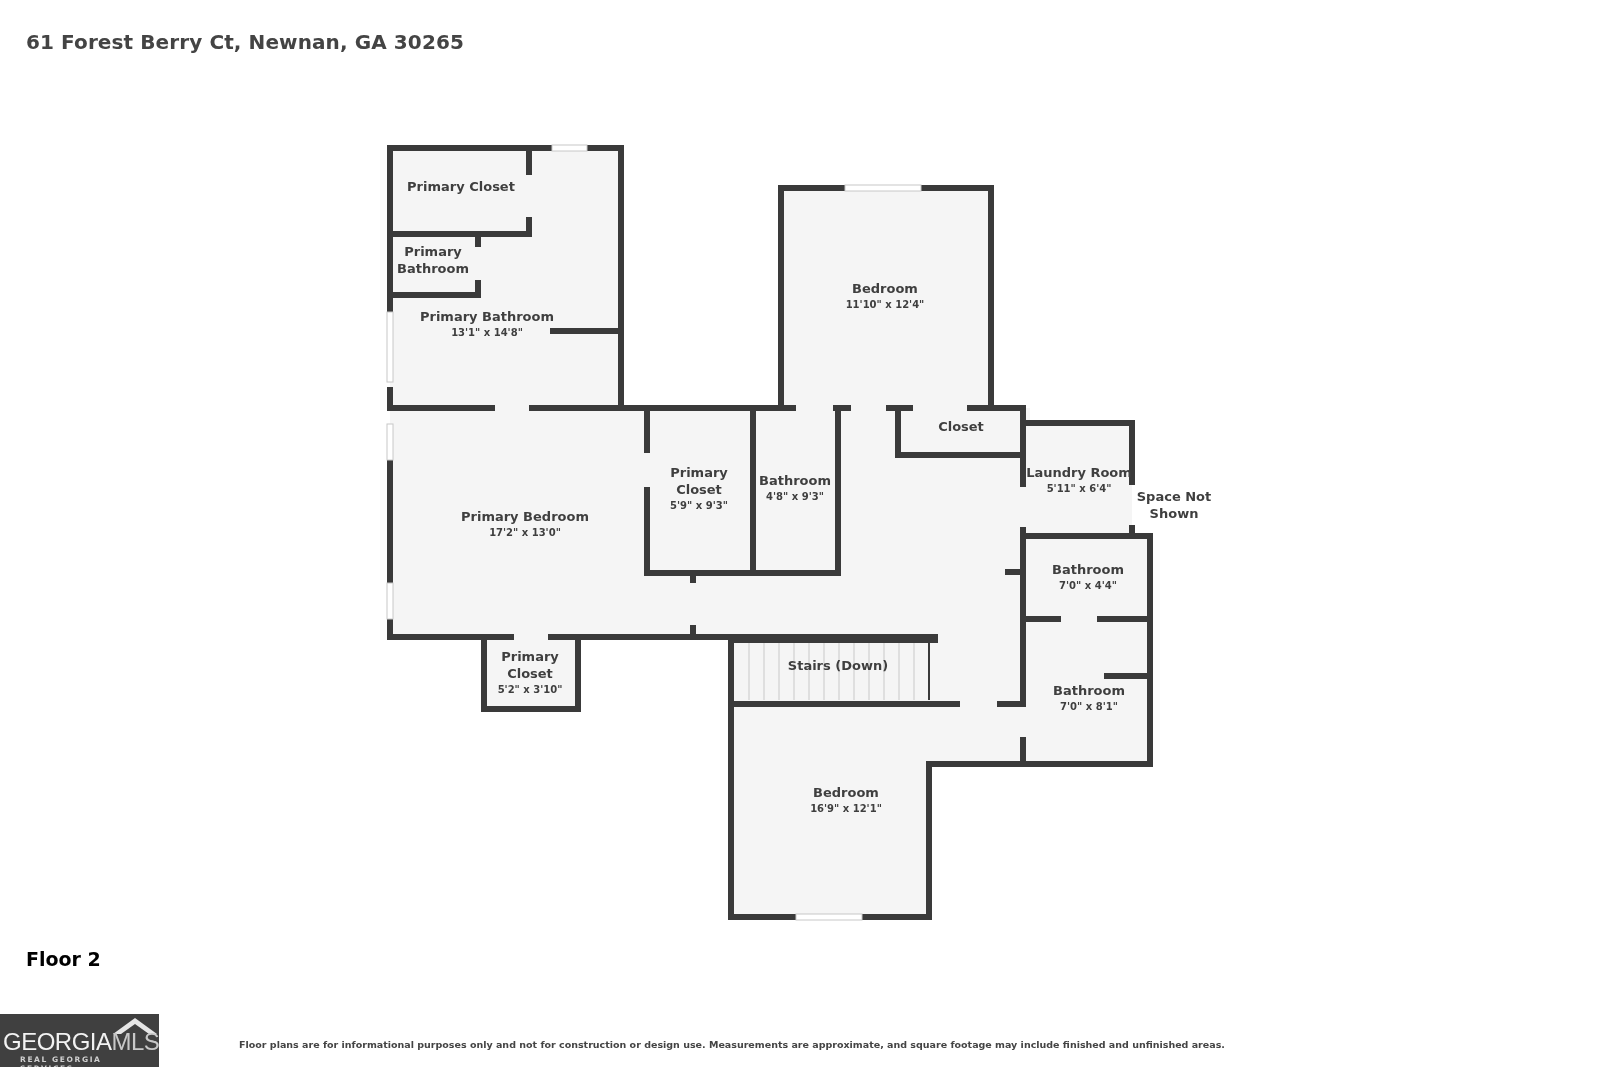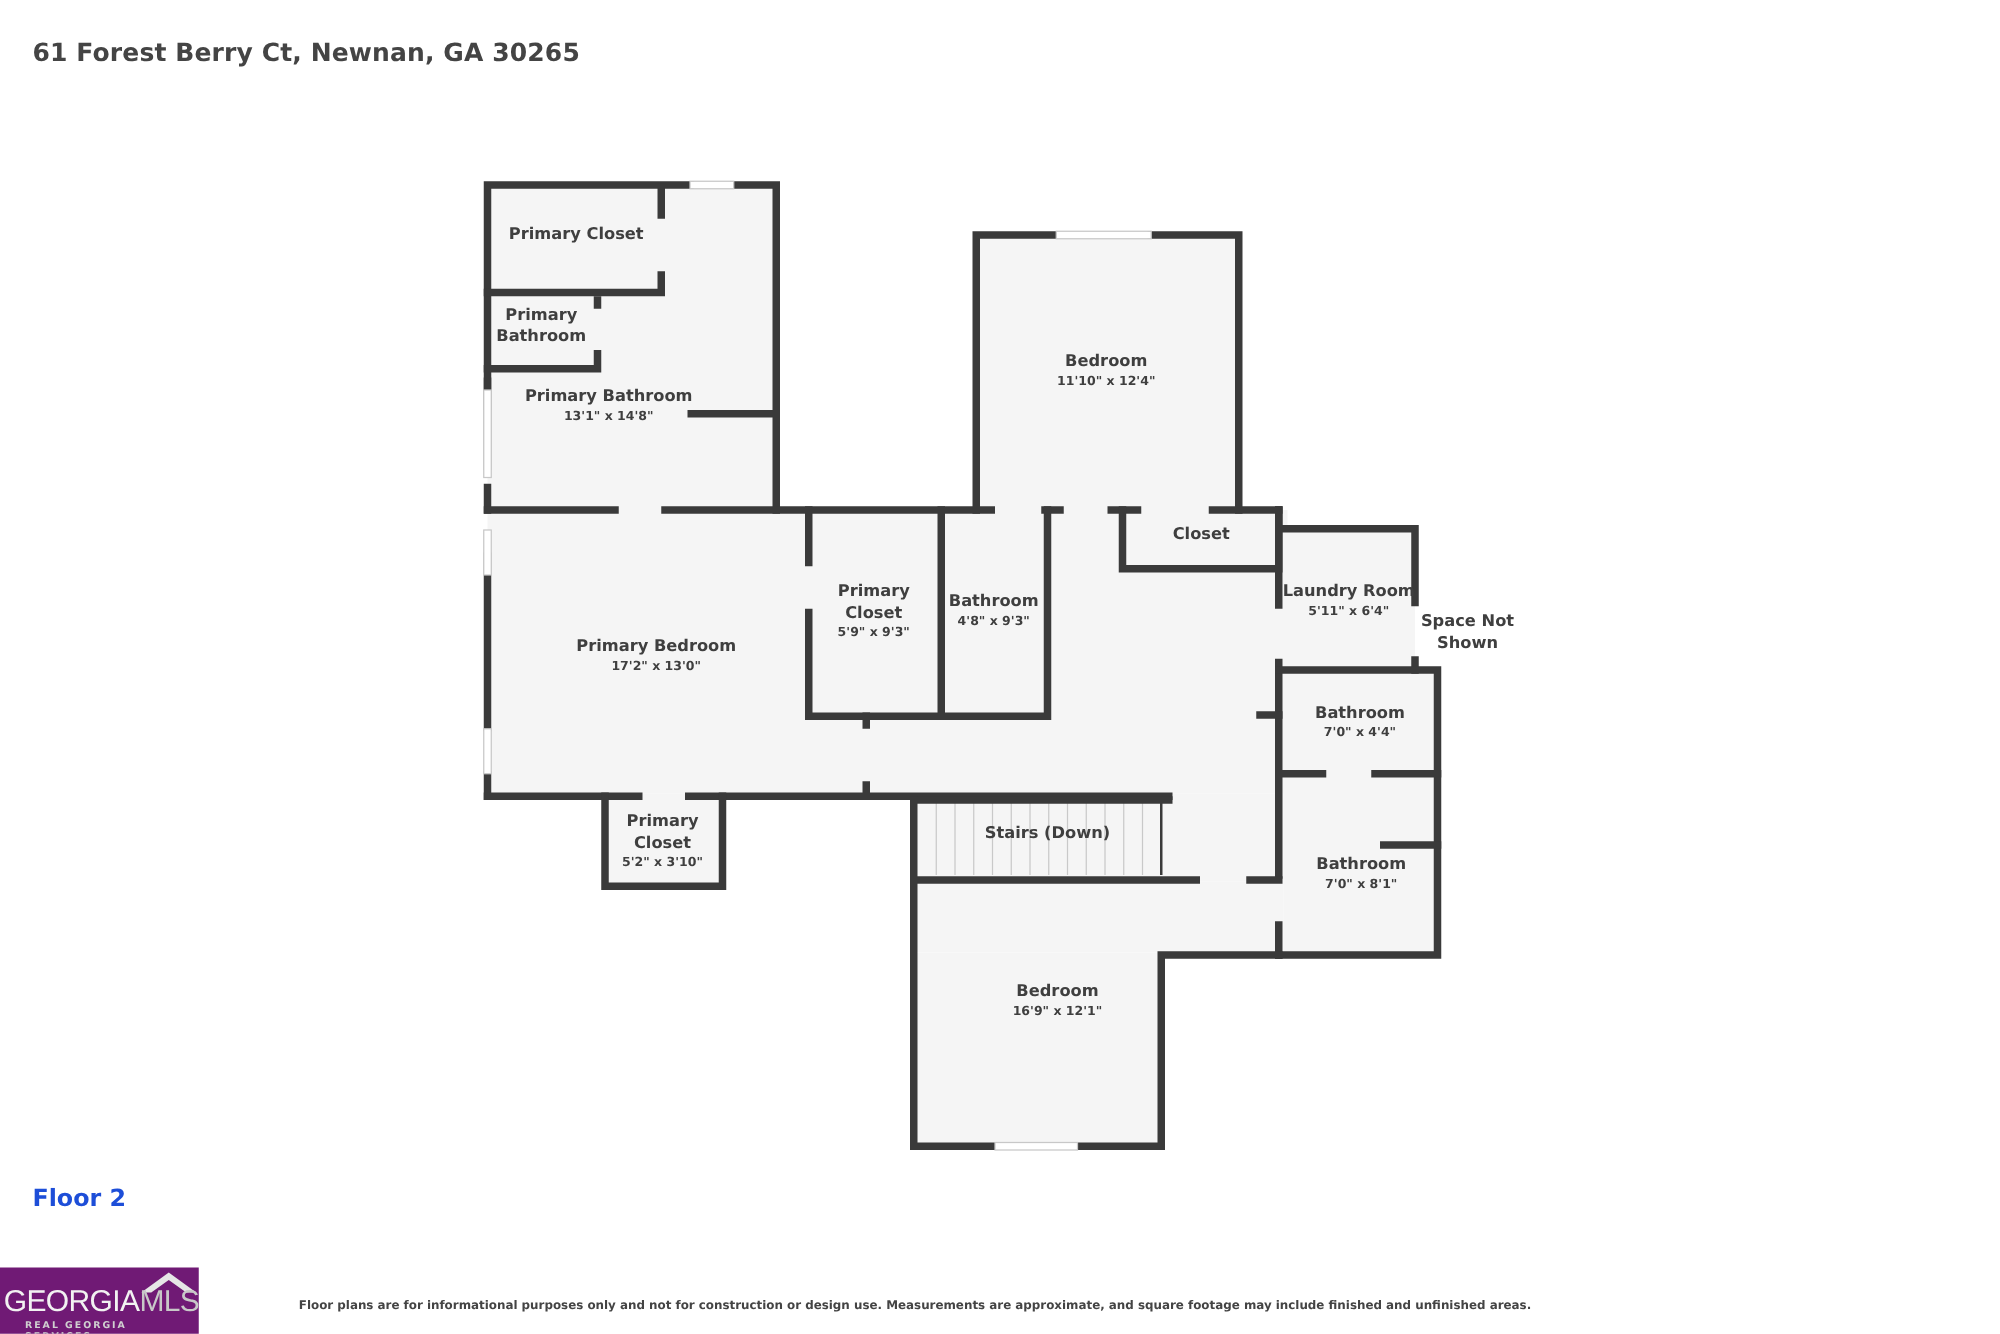--- a/index.html
+++ b/index.html
@@ -1,20 +1,20 @@
 <!DOCTYPE html>
 <html><head>
 <meta charset="utf-8">
 <style>
   html, body { margin:0; padding:0; background:#ffffff; }
   body { width:1600px; height:1067px; position:relative; overflow:hidden; font-family:"DejaVu Sans", "Liberation Sans", sans-serif; color:#3d3d3d; }
   .title { position:absolute; left:26px; top:14px; font-size:20px; font-weight:bold; color:#444; letter-spacing:0.1px;margin-top:16px; }
-  .floor-label { position:absolute; left:26px; top:948px; font-size:19px; font-weight:bold; color:#1d4ed8; }
+  .floor-label { position:absolute; left:26px; top:948px; font-size:19px; font-weight:bold; color:#000000; }
   .disclaimer { position:absolute; left:0; width:1464px; top:1039px; text-align:center; font-size:9.5px; font-weight:bold; color:#444; }
-  .logo { position:absolute; left:0; top:1014px; width:159px; height:53px; background:#701a75; overflow:hidden; }
+  .logo { position:absolute; left:0; top:1014px; width:159px; height:53px; background:#404040; overflow:hidden; }
   .logo .brand { position:absolute; left:3px; top:14px; font-size:24px; color:#f2f2f2; letter-spacing:-0.5px; font-family:"Liberation Sans", sans-serif; }
   .logo .brand .mls { color:#c8c8c8; }
   .logo .sub { position:absolute; left:20px; top:41px; font-size:7.5px; color:#d0d0d0; letter-spacing:1.6px; font-weight:bold; }
   .logo .roof { position:absolute; left:113px; top:2px; }
   svg.plan { position:absolute; left:0; top:0; }
   .room-label { font-family:"DejaVu Sans", "Liberation Sans", sans-serif; font-weight:bold; font-size:13px; fill:#3f3f3f; text-anchor:middle; }
   .room-dim { font-family:"DejaVu Sans", "Liberation Sans", sans-serif; font-weight:bold; font-size:10px; fill:#3f3f3f; text-anchor:middle; }
 </style>
 </head>
 <body>

